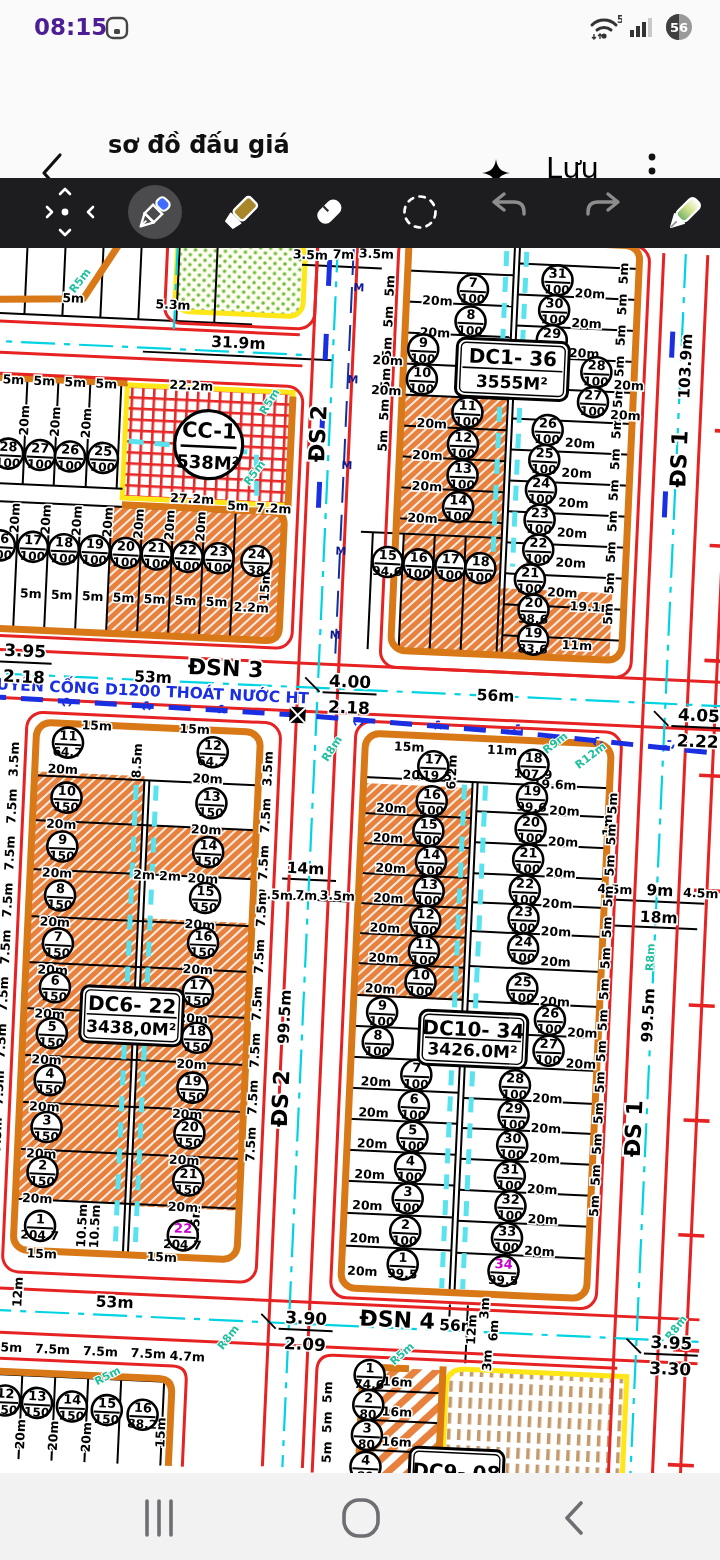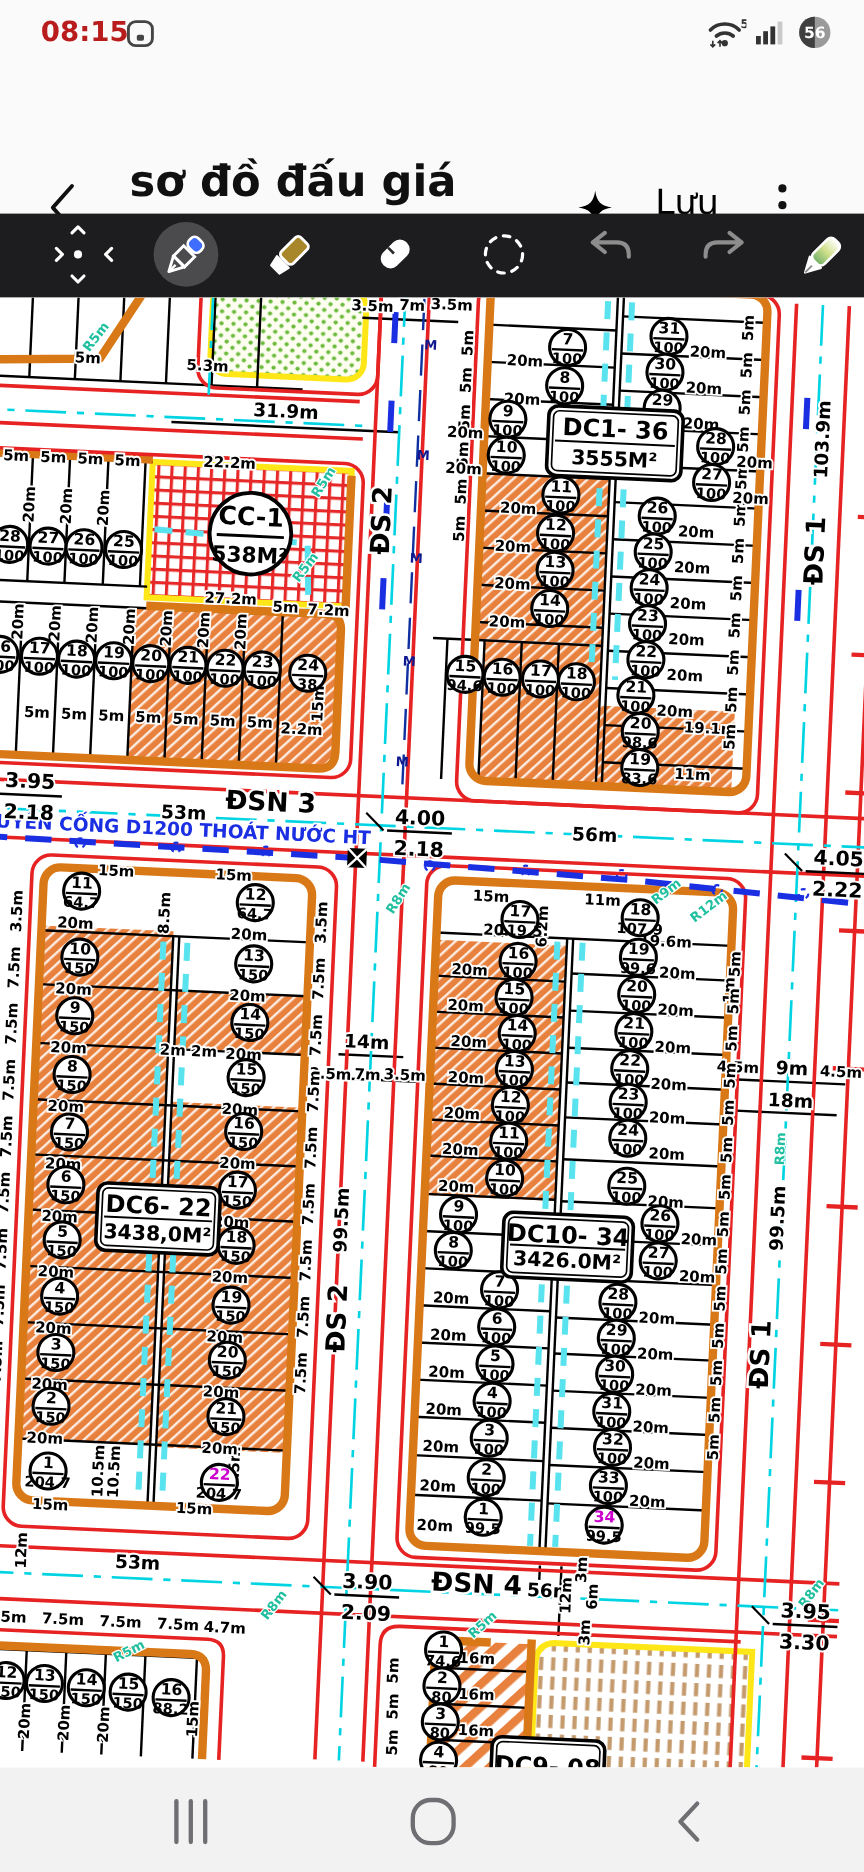--- a/index.html
+++ b/index.html
@@ -1,24 +1,24 @@
 <!DOCTYPE html>
 <html><head>
 <meta charset="utf-8">
 <style>
   html,body{margin:0;padding:0;width:720px;height:1560px;overflow:hidden;background:#fff;
     font-family:"DejaVu Sans","Liberation Sans",sans-serif;}
   .screen{position:relative;width:720px;height:1560px;background:#fff;}
   .statusbar{position:absolute;left:0;top:0;width:720px;height:55px;background:#fafafa;}
-  .sb-time{position:absolute;left:34px;top:14px;font-size:23px;font-weight:600;color:#b91c1c;}
+  .sb-time{position:absolute;left:34px;top:14px;font-size:23px;font-weight:600;color:#4c1d95;}
   .sb-shot{position:absolute;left:104px;top:15px;}
   .sb-right{position:absolute;right:26px;top:12px;display:flex;align-items:center;gap:8px;}
   .appbar{position:absolute;left:0;top:55px;width:720px;height:123px;background:#fafafa;}
   .back{position:absolute;left:38px;top:96px;}
-  .title{position:absolute;left:108px;top:76px;font-size:36px;font-weight:700;color:#101010;}
+  .title{position:absolute;left:108px;top:76px;font-size:24px;font-weight:700;color:#101010;}
   .subtitle{position:absolute;left:110px;top:122px;font-size:21px;font-weight:400;color:#2c2c2c;}
   .sparkle{position:absolute;left:474px;top:94px;}
   .save{position:absolute;left:546px;top:96px;font-size:29px;font-weight:500;color:#000000;}
   .kebab{position:absolute;left:640px;top:94px;}
   .toolbar{position:absolute;left:0;top:178px;width:720px;height:70px;background:#1d1d1f;}
   .tool{position:absolute;top:6px;width:56px;height:56px;}
   .mapwrap{position:absolute;left:0;top:248px;width:720px;height:1225px;background:#fff;overflow:hidden;}
   .navbar{position:absolute;left:0;top:1473px;width:720px;height:87px;background:#f2f2f2;}
   .nav-ic{position:absolute;top:22px;}
   

